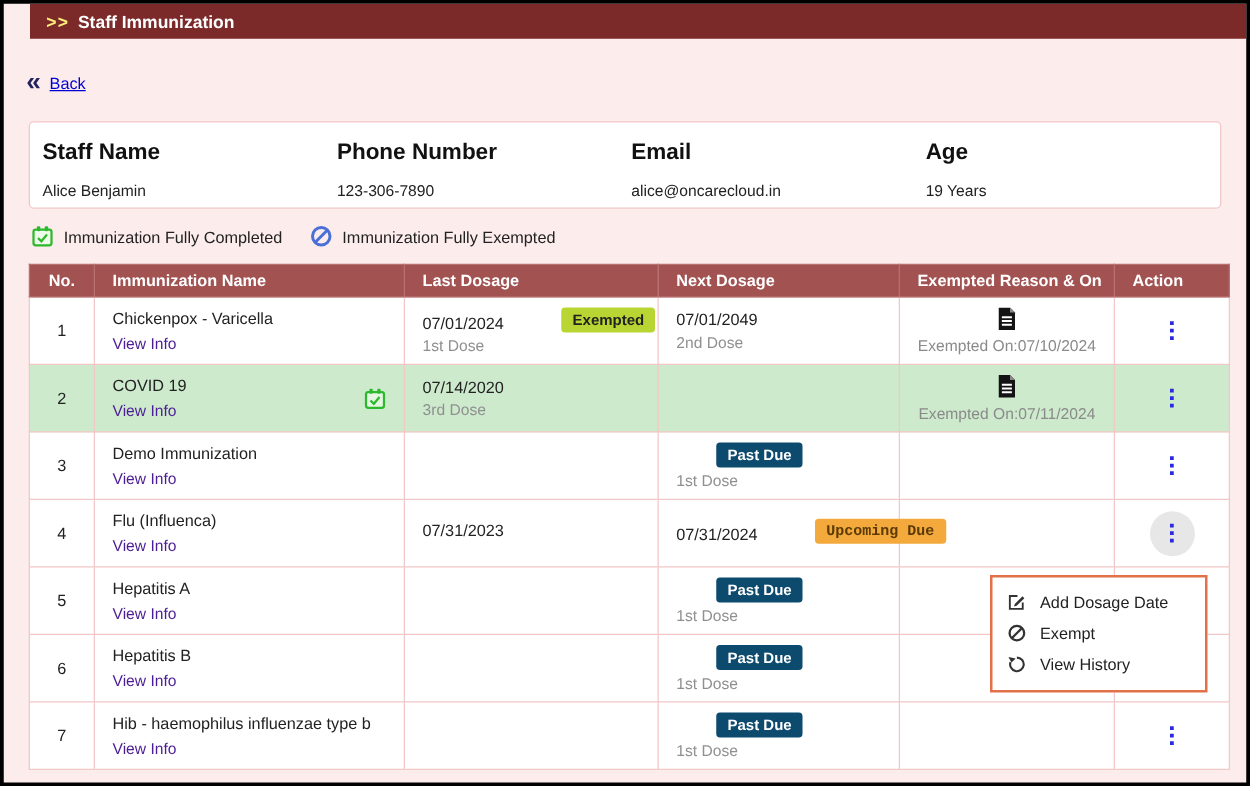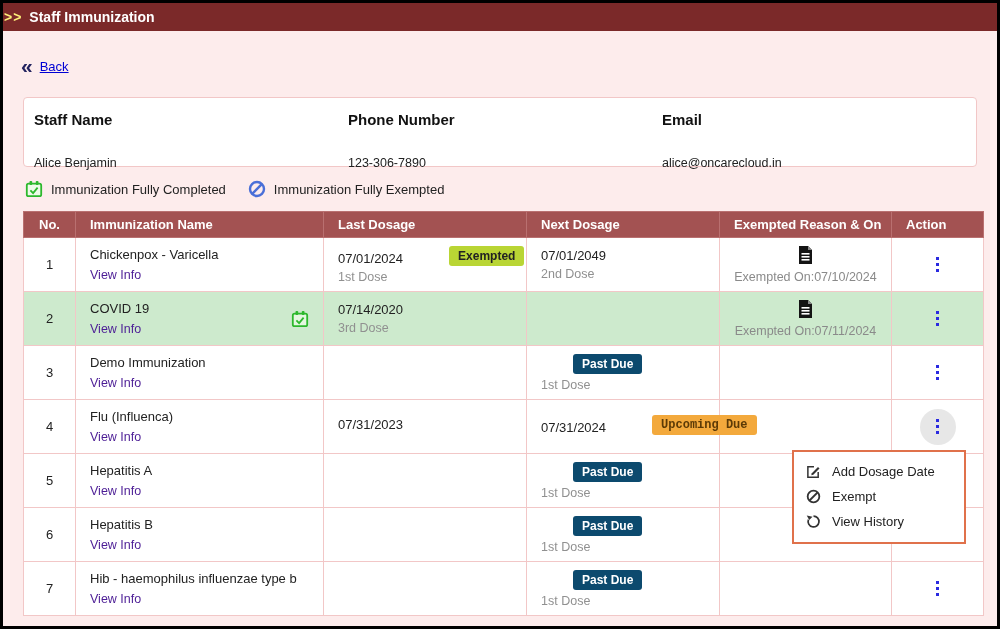--- a/index.html
+++ b/index.html
@@ -9,42 +9,43 @@
     background: #fdecec;
     font-family: "Liberation Sans", sans-serif;
     position: relative;
     overflow: hidden;
   }
   
   .header-bar {
     background: #7b2929;
     height: 28px;
     line-height: 28px;
-    padding-left: 1px;
+    padding-left: 13px;
     font-size: 14px;
     font-weight: bold;
     color: #fff;
+    margin-left: 21px;
   }
   .header-prefix { color: #fff27a; margin-right: 7px; letter-spacing: 1px; }
   
   .back-row { margin: 27px 0 0 18px; display: flex; align-items: center; }
   .back-chevrons { color: #23235f; font-size: 21px; font-weight: bold; line-height: 16px; }
   .back-link { color: #0000d4; font-size: 13px; text-decoration: underline; margin-left: 7px; cursor: pointer; }
   
   .staff-card {
     margin: 23px 20px 0 20px;
     height: 70px;
     background: #fff;
     border: 1px solid #f2c7c7;
     border-radius: 4px;
     display: flex;
     padding: 13px 0 0 10px;
   }
   .staff-field { flex: 1; padding-right: 8px; }
-  .field-label { font-size: 15px; font-weight: bold; color: #111; margin-bottom: 28px; }
+  .field-label { font-size: 18px; font-weight: bold; color: #111; margin-bottom: 14px; }
   .field-value { font-size: 12.5px; color: #222; }
   
   .legend-row { margin: 13px 0 0 22px; display: flex; align-items: center; font-size: 13px; color: #222; }
   .legend-item { display: flex; align-items: center; gap: 8px; margin-right: 22px; }
   .legend-item svg { display: block; }
   
   .table-wrap { margin: 13px 20px 0 20px; }
   table { width: 960px; border-collapse: collapse; table-layout: fixed; }
   thead th {
     background: #a35252;
@@ -94,21 +95,21 @@
   .action-btn {
     display: inline-flex; align-items: center; justify-content: center;
     width: 36px; height: 36px; border-radius: 50%;
     cursor: pointer;
   }
   .action-btn.active { background: #e7e7e7; }
   .kebab { display: inline-block; width: 0; height: 15px; border-left: 3px dotted #2a2ae0; }
   
   .context-menu {
     position: absolute;
-    left: 789px; top: 447px;
+    left: 789px; top: 457px;
     width: 174px;
     background: #fff;
     border: 2px solid #e0714b;
     padding: 7px 0 8px 0;
     z-index: 20;
   }
   .menu-item {
     display: flex; align-items: center; gap: 11px;
     padding: 5px 12px;
     font-size: 13px; color: #222;
@@ -133,20 +134,24 @@
     <div class="field-label">Staff Name</div>
     <div class="field-value">Alice Benjamin</div>
   </div>
   <div class="staff-field">
     <div class="field-label">Phone Number</div>
     <div class="field-value">123-306-7890</div>
   </div>
   <div class="staff-field">
     <div class="field-label">Email</div>
     <div class="field-value">alice@oncarecloud.in</div>
+  </div>
+  <div class="staff-field">
+    <div class="field-label">Age</div>
+    <div class="field-value">19 Years</div>
   </div>
 </div>
 
 <div class="legend-row">
   <div class="legend-item">
     <svg width="18" height="18" viewBox="0 0 20 20">
       <rect x="2" y="4" width="16" height="14" rx="2" fill="#eefbe9" stroke="#2db82d" stroke-width="2"></rect>
       <rect x="5" y="1" width="3" height="4.5" rx="1" fill="#2db82d"></rect>
       <rect x="12" y="1" width="3" height="4.5" rx="1" fill="#2db82d"></rect>
       <path d="M6 11.5 L9 14.5 L14 8.5" stroke="#2db82d" stroke-width="2" fill="none"></path>

